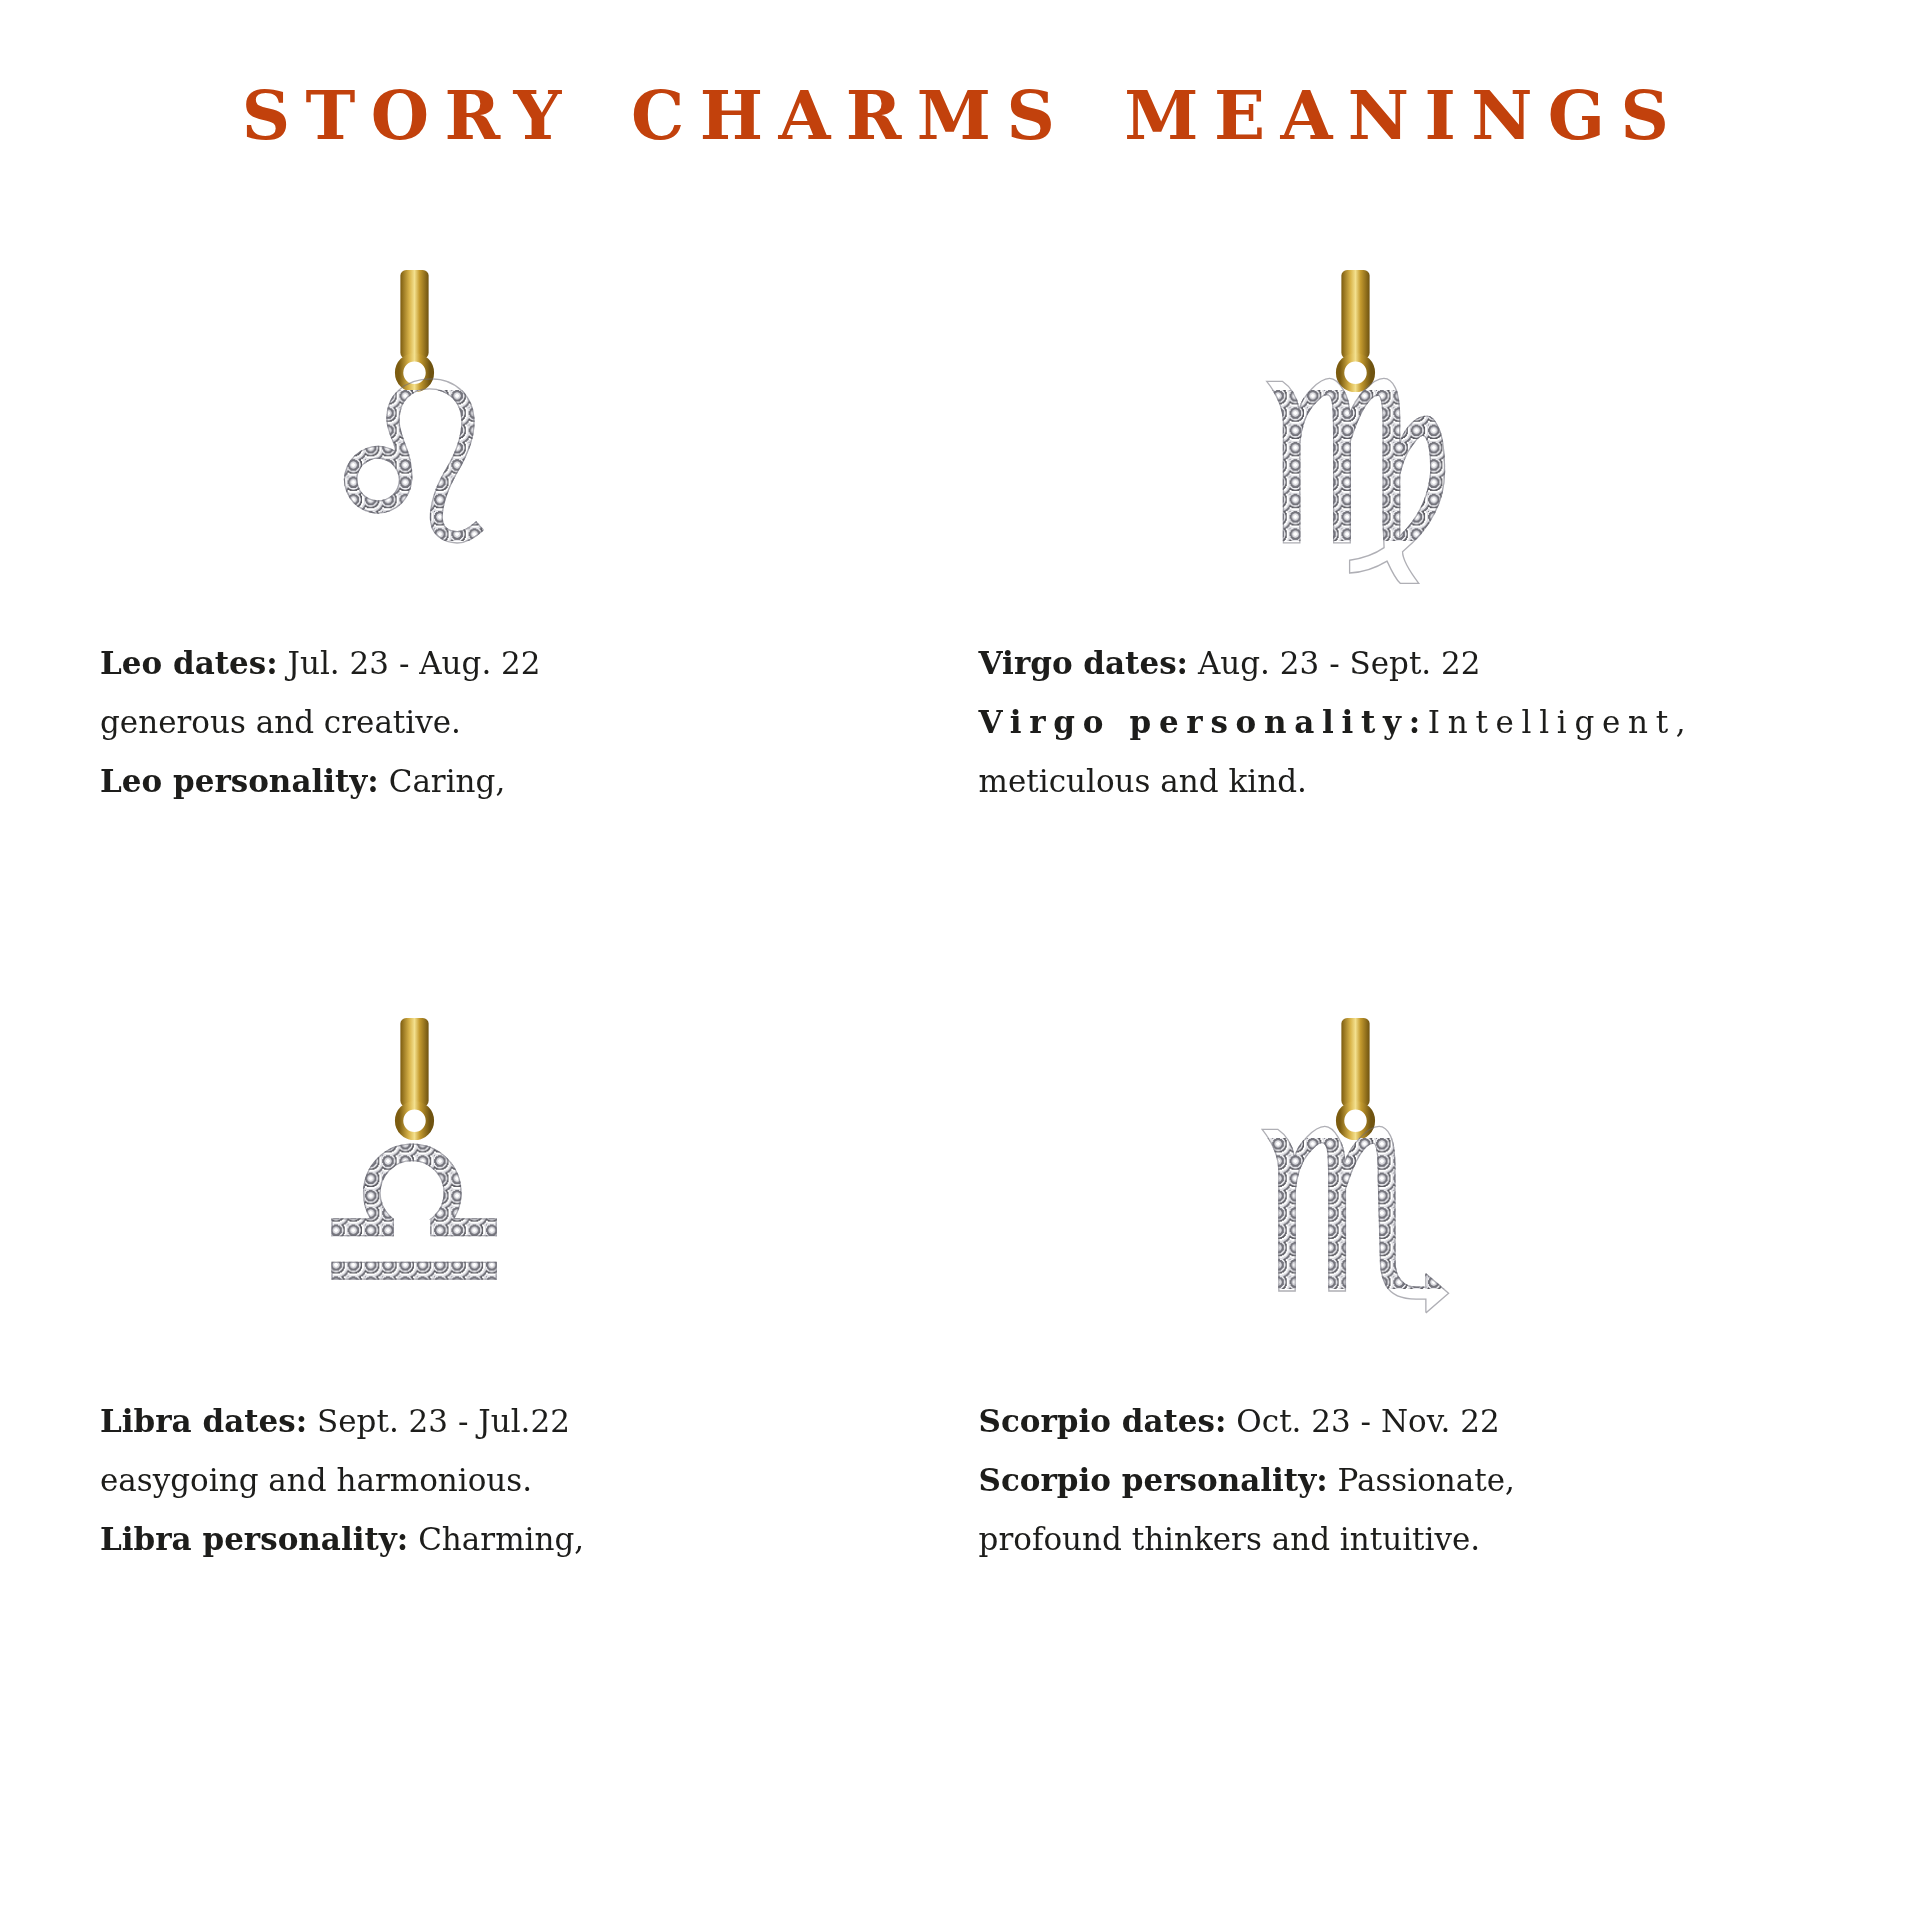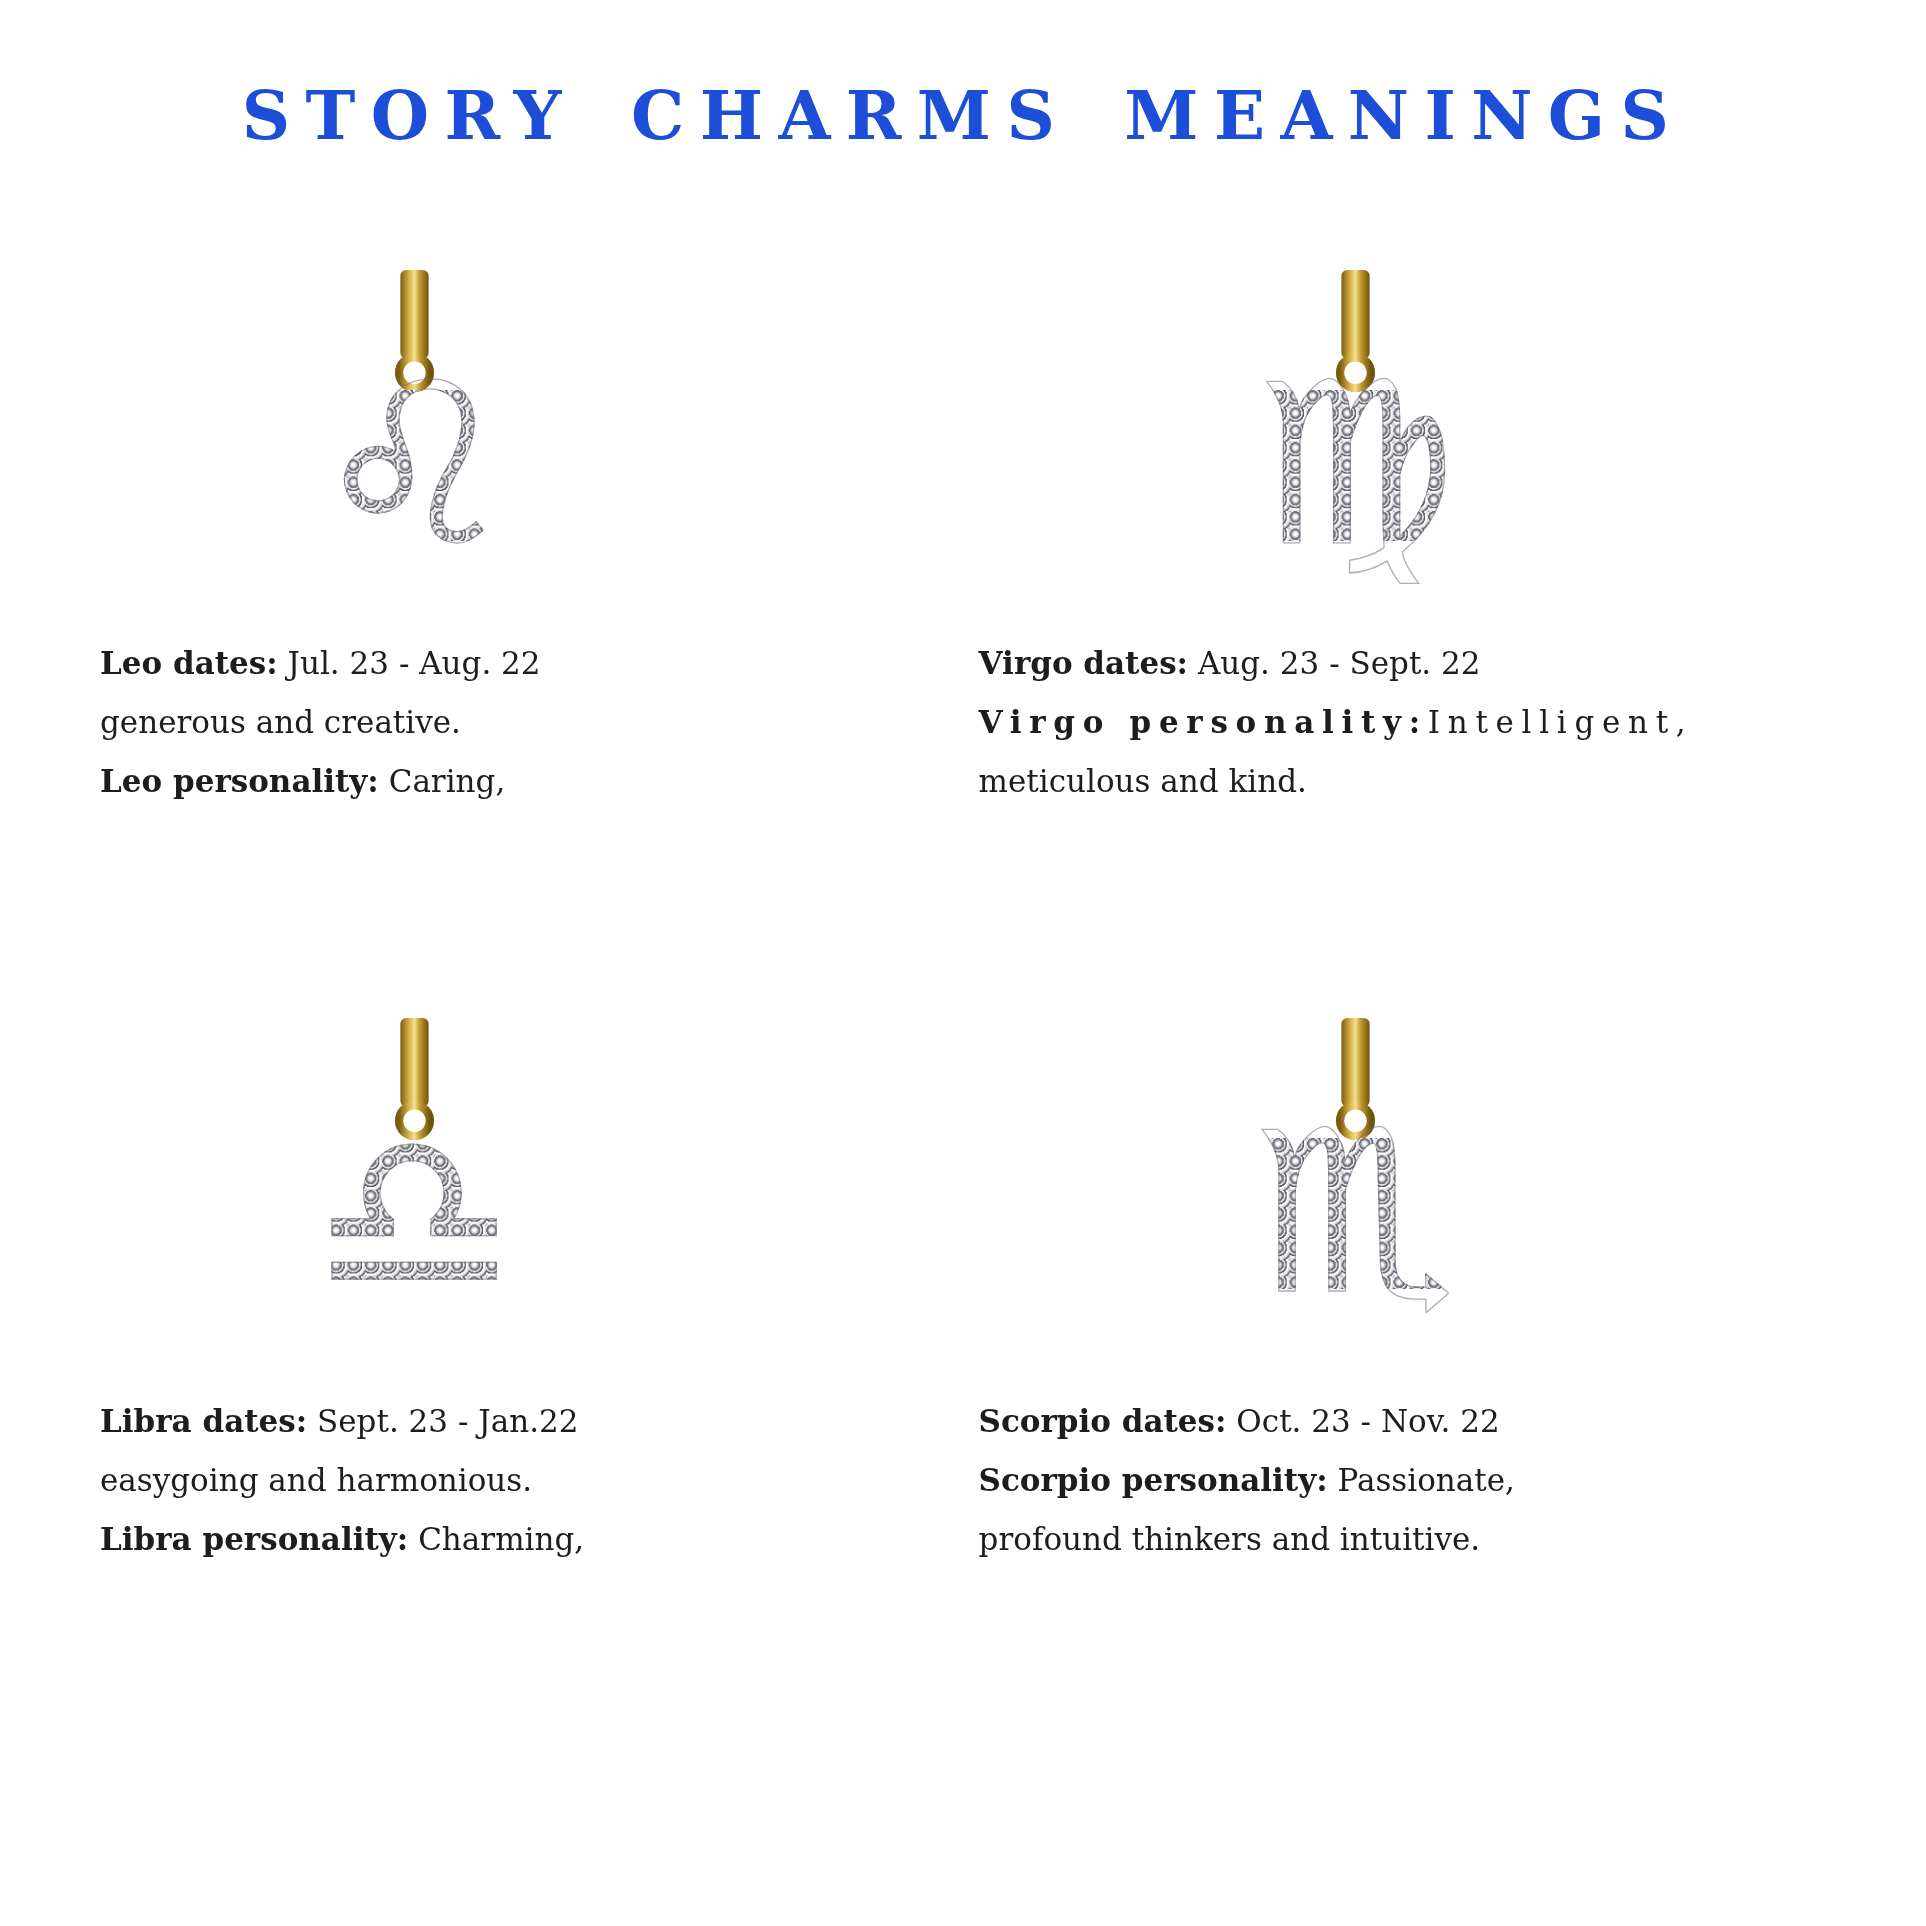--- a/index.html
+++ b/index.html
@@ -12,21 +12,21 @@
     overflow: hidden;
   }
   .title {
     padding-top: 81px;
     text-align: center;
     font-size: 67px;
     line-height: 1.05;
     font-weight: bold;
     letter-spacing: 15.4px;
     word-spacing: 15.4px;
-    color: #1d4ed8;
+    color: #c2410c;
     white-space: nowrap;
   }
   .row { display: flex; margin-left: 100px; }
   .col1 { width: 860px; flex: none; }
   .col2 { width: 896px; flex: none; margin-left: 18.6px; }
 
   .charms-row-1 { margin-top: 119px; height: 270px; }
   .texts-row-1  { margin-top: 94px; height: 177px; }
   .charms-row-2 { margin-top: 207px; height: 270px; }
   .texts-row-2  { margin-top: 104px; height: 177px; }
@@ -147,21 +147,21 @@
         <rect x="38" y="0" width="44" height="138" rx="9" fill="url(#goldgrad)"></rect>
         <circle cx="60" cy="160" r="24" fill="none" stroke="url(#goldgrad)" stroke-width="13"></circle>
       </svg>
       <div class="glyph pave">♏</div>
     </div>
   </div>
 </div>
 
 <div class="row texts-row-2">
   <div class="col1 text-cell">
-    <div class="line"><span class="b">Libra dates:</span> <span>Sept. 23 - Jan.22</span></div>
+    <div class="line"><span class="b">Libra dates:</span> <span>Sept. 23 - Jul.22</span></div>
     <div class="line">easygoing and harmonious.</div>
     <div class="line"><span class="b">Libra personality:</span> <span>Charming,</span></div>
   </div>
   <div class="col2 text-cell">
     <div class="line"><span class="b">Scorpio dates:</span> <span>Oct. 23 - Nov. 22</span></div>
     <div class="line"><span class="b">Scorpio personality:</span> <span>Passionate,</span></div>
     <div class="line">profound thinkers and intuitive.</div>
   </div>
 </div>
 

